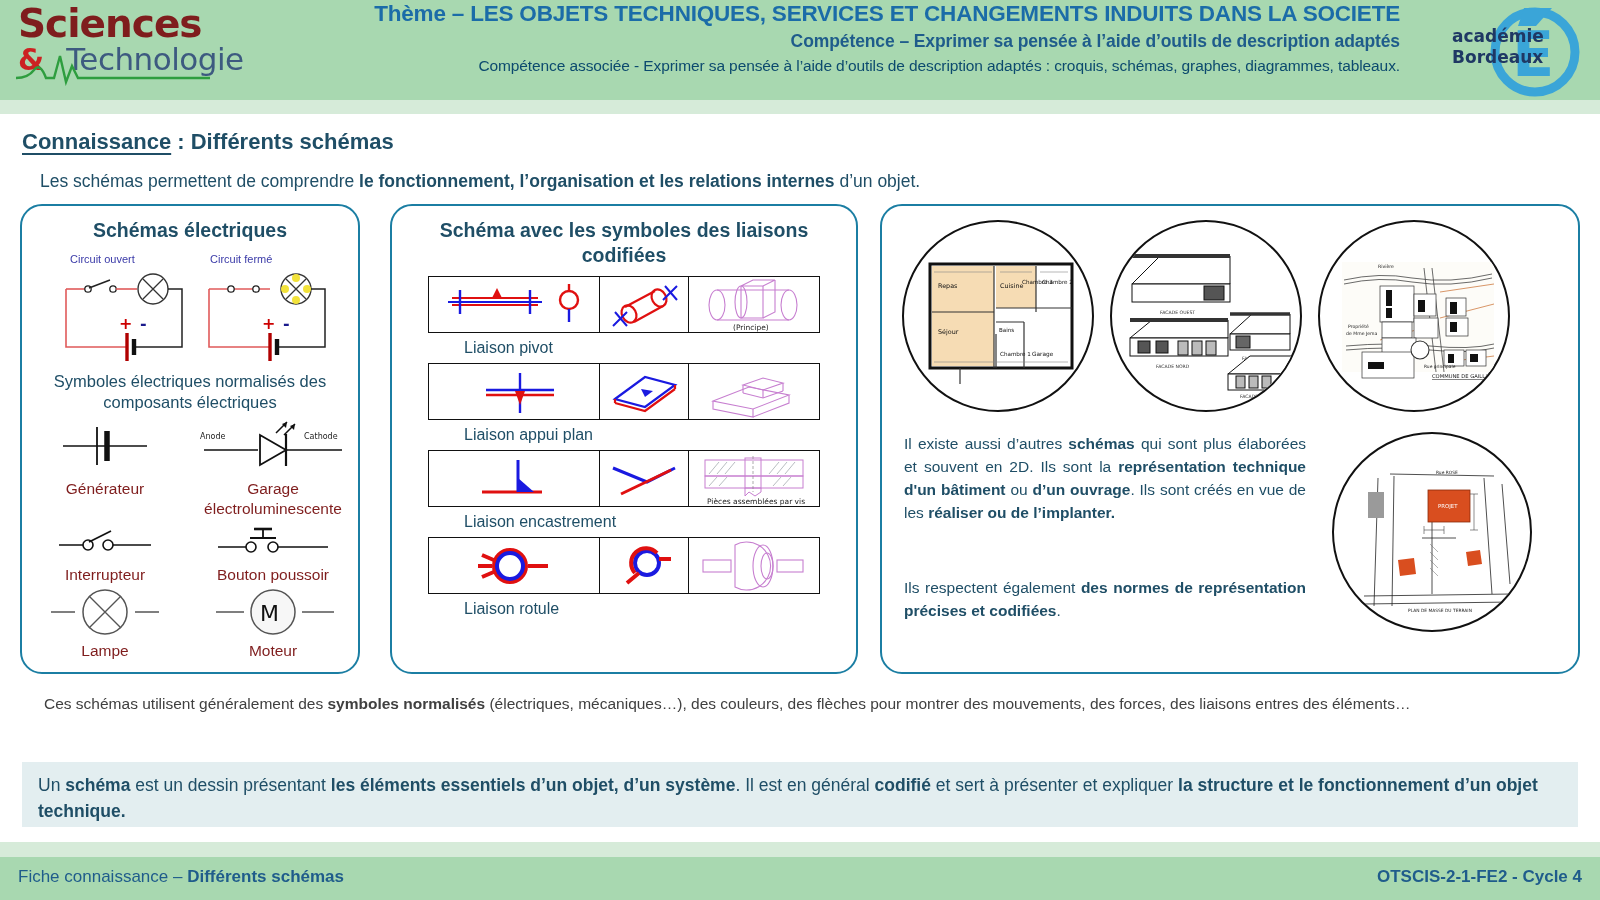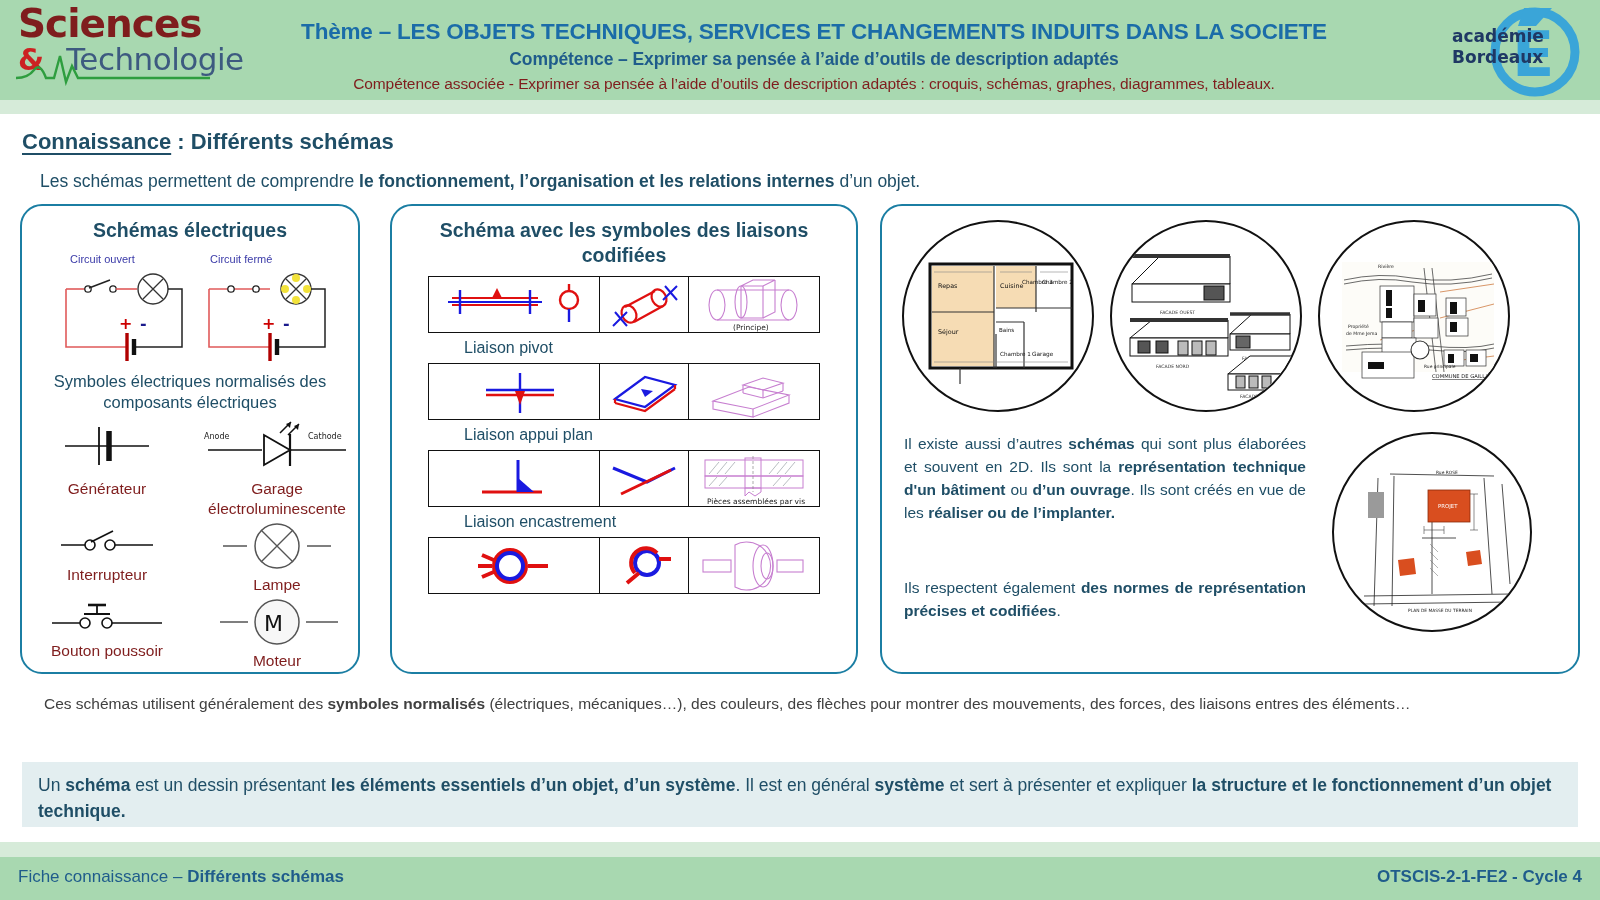--- a/index.html
+++ b/index.html
@@ -32,32 +32,32 @@
   }
   .logo-row2 { display: flex; align-items: baseline; line-height: 34px; margin-top: -2px; }
   .logo-amp { font-size: 30px; font-weight: bold; color: #cc2222; font-family: "DejaVu Sans", sans-serif; }
   .logo-tech {
     font-size: 31px; color: #3d5a80; letter-spacing: -0.5px; margin-left: 22px;
     font-family: "DejaVu Sans", sans-serif;
   }
   .ecg { position: absolute; left: 14px; top: 52px; }
 
   .header-titles {
-    flex: 1; padding-top: 18px; text-align: center;
+    flex: 1; padding-top: 0; text-align: right;
   }
   .h-theme {
     font-size: 22.5px; font-weight: bold; color: #1b6ca8;
     letter-spacing: -0.2px; line-height: 28px;
   }
   .h-comp {
     font-size: 17.5px; font-weight: bold; color: #1f5c8b; line-height: 26px;
     letter-spacing: -0.1px;
   }
   .h-comp-assoc {
-    font-size: 15.5px; color: #7f1d1d; line-height: 24px; letter-spacing: -0.1px;
+    font-size: 15.5px; color: #0c4a6e; line-height: 24px; letter-spacing: -0.1px;
   }
 
   .acad-logo {
     width: 200px; position: relative;
   }
   .acad-text {
     position: absolute; left: 52px; top: 26px;
     font-size: 17px; font-weight: bold; color: #1f3864;
     line-height: 21px; text-align: left;
     font-family: "DejaVu Sans", sans-serif;
@@ -284,38 +284,38 @@
         <svg width="160" height="42">
           <path d="M34 26 L58 26 M88 26 L126 26" stroke="#111" stroke-width="1.6"></path>
           <circle cx="63" cy="26" r="5" fill="#fff" stroke="#111" stroke-width="1.6"></circle>
           <circle cx="83" cy="26" r="5" fill="#fff" stroke="#111" stroke-width="1.6"></circle>
           <path d="M64 23 L86 12" stroke="#111" stroke-width="1.8"></path>
         </svg>
         <div class="lbl">Interrupteur</div>
       </div>
 
       <div class="sym-cell">
-        <svg width="160" height="52">
-          <path d="M26 27 L50 27 M110 27 L134 27" stroke="#555" stroke-width="1.5"></path>
-          <circle cx="80" cy="27" r="22" fill="#fff" stroke="#555" stroke-width="1.5"></circle>
-          <path d="M64 11 L96 43 M96 11 L64 43" stroke="#555" stroke-width="1.4"></path>
-        </svg>
-        <div class="lbl">Lampe</div>
-      </div>
-
-      <div class="sym-cell">
         <svg width="170" height="42">
           <path d="M30 28 L58 28 M90 28 L140 28" stroke="#111" stroke-width="1.6"></path>
           <circle cx="63" cy="28" r="5" fill="#fff" stroke="#111" stroke-width="1.6"></circle>
           <circle cx="85" cy="28" r="5" fill="#fff" stroke="#111" stroke-width="1.6"></circle>
           <path d="M62 19 L88 19" stroke="#111" stroke-width="2"></path>
           <path d="M75 19 L75 10" stroke="#111" stroke-width="1.8"></path>
           <path d="M66 10 L84 10" stroke="#111" stroke-width="2.6"></path>
         </svg>
         <div class="lbl">Bouton poussoir</div>
+      </div>
+
+      <div class="sym-cell">
+        <svg width="160" height="52">
+          <path d="M26 27 L50 27 M110 27 L134 27" stroke="#555" stroke-width="1.5"></path>
+          <circle cx="80" cy="27" r="22" fill="#fff" stroke="#555" stroke-width="1.5"></circle>
+          <path d="M64 11 L96 43 M96 11 L64 43" stroke="#555" stroke-width="1.4"></path>
+        </svg>
+        <div class="lbl">Lampe</div>
       </div>
 
       <div class="sym-cell">
         <svg width="170" height="52">
           <path d="M28 27 L56 27 M114 27 L146 27" stroke="#555" stroke-width="1.5"></path>
           <circle cx="85" cy="27" r="22" fill="#f7f7f7" stroke="#555" stroke-width="1.5"></circle>
           <text x="72" y="36" font-size="22" fill="#111" font-family="DejaVu Sans, sans-serif">M</text>
         </svg>
         <div class="lbl">Moteur</div>
       </div>
@@ -455,20 +455,21 @@
             <g fill="none" stroke="#c77fd0" stroke-width="1.1">
               <path d="M46 6 A24 24 0 1 1 46 48 Z"></path>
               <ellipse cx="74" cy="27" rx="10" ry="21"></ellipse>
               <ellipse cx="78" cy="27" rx="6" ry="13"></ellipse>
               <rect x="14" y="21" width="28" height="12"></rect>
               <rect x="88" y="21" width="26" height="12"></rect>
             </g>
           </svg>
         </div>
       </div>
+      <div class="lcaption">Liaison rotule</div>
     </div>
   </div>
 
   <div class="panel" id="panel-bat">
 
     <div class="circle" style="left:20px;top:14px;width:192px;height:192px;">
       <svg width="192" height="192">
         <rect x="26" y="42" width="142" height="104" fill="#fff" stroke="#111" stroke-width="3"></rect>
         <rect x="28" y="44" width="62" height="100" fill="#f6dcb4" stroke="none"></rect>
         <rect x="92" y="44" width="40" height="42" fill="#f6dcb4" stroke="none"></rect>
@@ -626,21 +627,21 @@
       </svg>
     </div>
   </div>
 
   <div class="note">
     <span>Ces schémas utilisent généralement des </span><b>symboles normalisés</b><span> (électriques, mécaniques…), des couleurs, des flèches pour montrer des mouvements, des forces, des liaisons entres des éléments…</span>
   </div>
 
   <div class="defbox">
     <p>
-      <span>Un </span><b>schéma</b><span> est un dessin présentant </span><b>les éléments essentiels d’un objet, d’un système</b><span>. Il est en général </span><b>système</b><span> et sert à présenter et expliquer </span><b>la structure et le fonctionnement d’un objet technique.</b>
+      <span>Un </span><b>schéma</b><span> est un dessin présentant </span><b>les éléments essentiels d’un objet, d’un système</b><span>. Il est en général </span><b>codifié</b><span> et sert à présenter et expliquer </span><b>la structure et le fonctionnement d’un objet technique.</b>
     </p>
   </div>
 </div>
 
 <div class="footer-pre"></div>
 <div class="footer">
   <div class="footer-left">
     <span>Fiche connaissance – </span><b>Différents schémas</b>
   </div>
   <div class="footer-right">OTSCIS-2-1-FE2 - Cycle 4</div>

